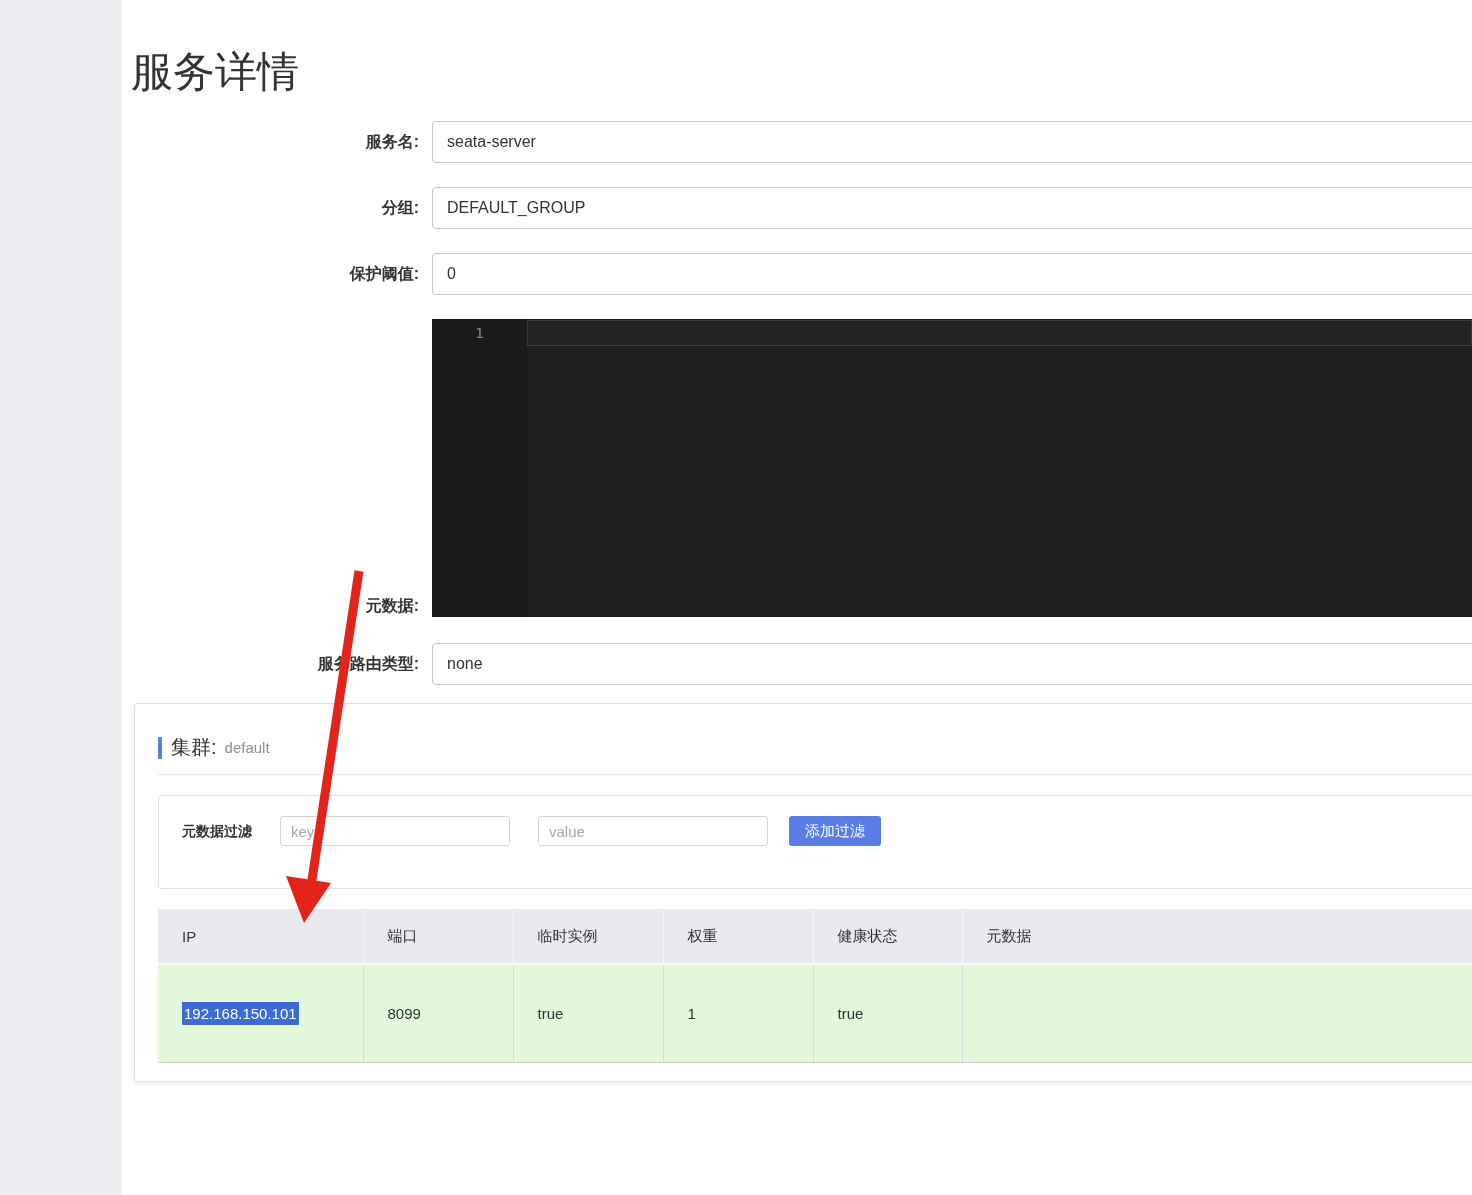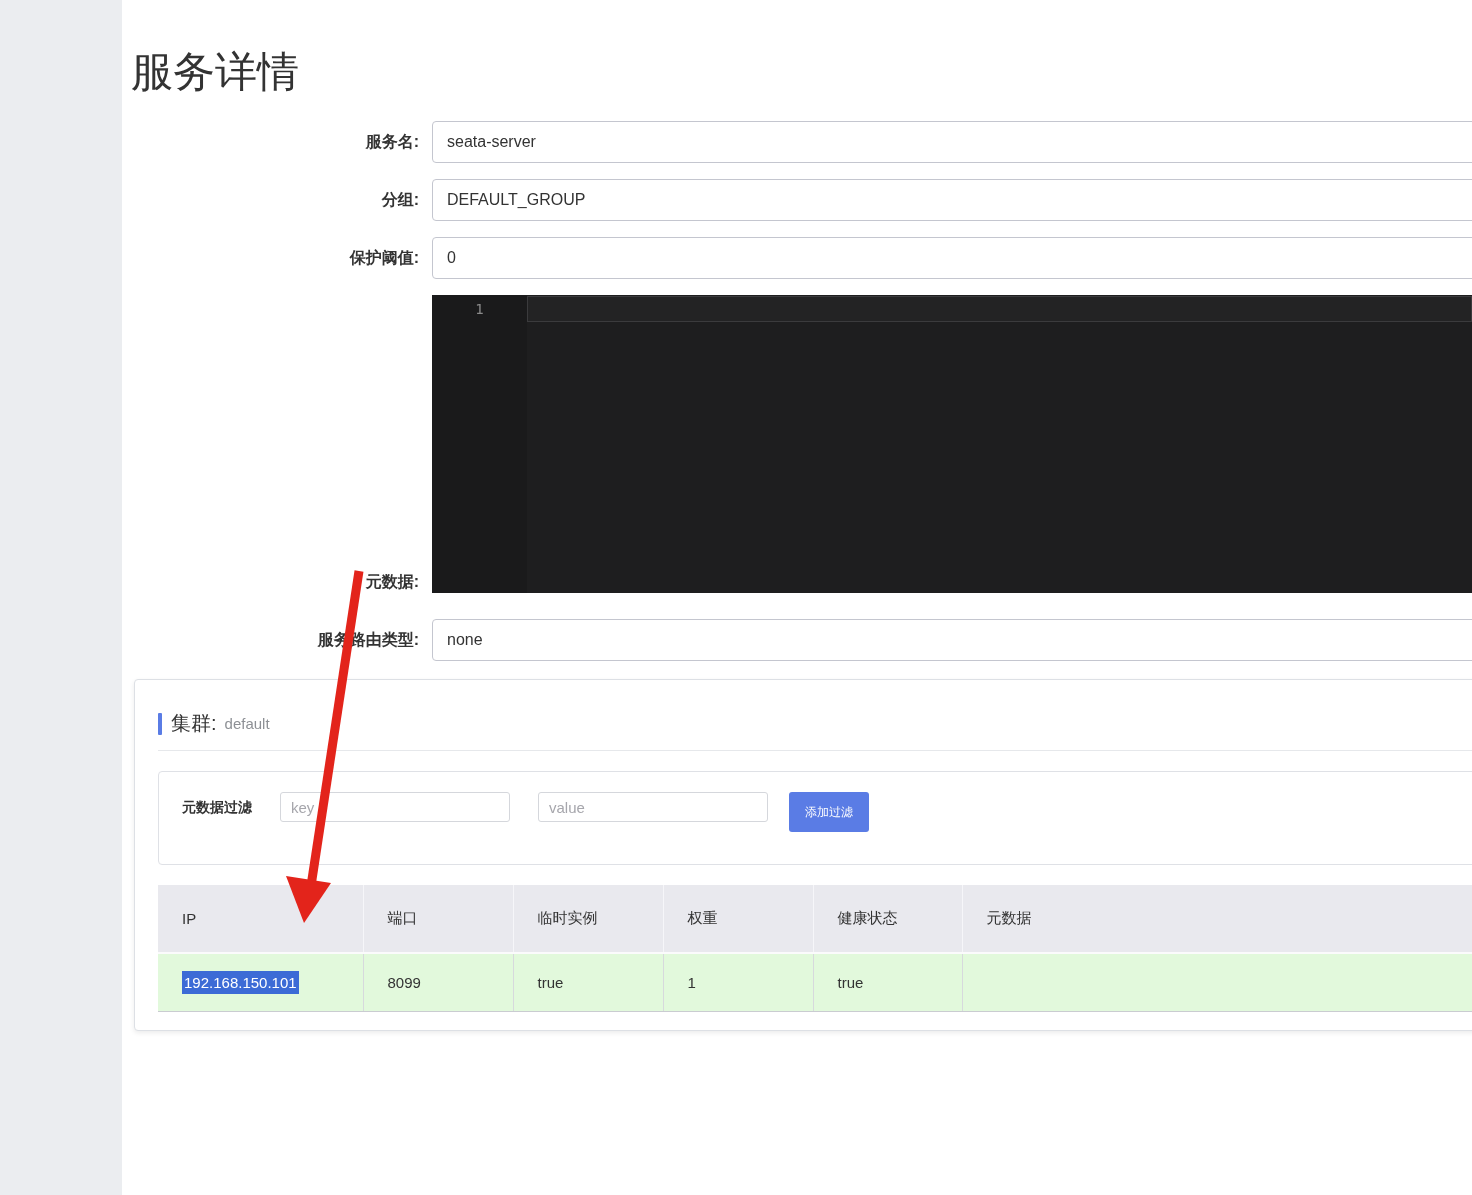--- a/index.html
+++ b/index.html
@@ -15,21 +15,21 @@
   *{box-sizing:border-box;}
   html,body{margin:0;padding:0;}
   body{
     width:1472px;height:1195px;overflow:hidden;background:#fff;position:relative;
     font-family:"Liberation Sans","DejaVu Sans",sans-serif;color:#333;
   }
   .sidebar{position:absolute;left:0;top:0;width:122px;height:1195px;background:var(--sidebar-bg);}
   .content{margin-left:122px;padding-left:9px;position:relative;}
   .page-title{font-size:42px;font-weight:500;color:#333;margin:46px 0 0 0;line-height:52px;}
   .detail-form{margin-top:23px;}
-  .form-row{display:flex;align-items:center;margin-bottom:16px;}
+  .form-row{display:flex;align-items:center;margin-bottom:24px;}
   .form-row .label{width:288px;flex:none;text-align:right;font-weight:bold;font-size:16px;color:#333;}
   .input-wrap{flex:1;margin-left:13px;margin-right:-8px;}
   .text-input{
     width:100%;height:42px;border:1px solid var(--input-border);border-radius:4px;
     padding:0 14px;font-size:16px;color:#333;font-family:inherit;background:#fff;outline:none;
   }
   .editor-row{align-items:flex-end;margin-bottom:26px;}
   .editor-row .label{padding-top:10px;}
   .editor{flex:1;margin-left:13px;height:298px;background:var(--editor-bg);display:flex;}
   .gutter{
@@ -53,34 +53,34 @@
     display:flex;align-items:flex-start;padding-top:20px;
   }
   .filter-label{font-weight:bold;font-size:14px;line-height:30px;margin-left:23px;}
   .filter-input{
     width:230px;height:30px;border:1px solid #d5d7dc;border-radius:3px;margin-left:28px;
     padding:0 10px;font-size:15px;color:#333;font-family:inherit;outline:none;
   }
   .filter-input::placeholder{color:#a6a6ac;}
   .text-input::placeholder{color:#a6a6ac;}
   .filter-btn{
-    height:40px;margin-left:21px;padding:0 16px;background:var(--accent-blue);color:#fff;
-    border:none;border-radius:3px;font-size:12px;font-family:inherit;cursor:pointer;
+    height:30px;margin-left:21px;padding:0 16px;background:var(--accent-blue);color:#fff;
+    border:none;border-radius:3px;font-size:15px;font-family:inherit;cursor:pointer;
   }
   .instance-table{
     margin:20px 0 0 23px;width:calc(100% - 23px);border-collapse:collapse;
     table-layout:fixed;font-size:15px;
   }
   .instance-table th{
-    background:var(--table-header-bg);height:68px;text-align:left;padding:0 0 0 24px;
+    background:var(--table-header-bg);height:55px;text-align:left;padding:0 0 0 24px;
     font-weight:400;color:#333;border-left:1px solid #f6f6f9;border-bottom:2px solid #fbfbfc;
   }
   .instance-table th:first-child{border-left:none;}
   .instance-table td{
-    background:var(--row-green);height:58px;padding:0 0 0 24px;color:#333;
+    background:var(--row-green);height:98px;padding:0 0 0 24px;color:#333;
     border-left:1px solid #d7d9dd;border-bottom:1px solid #caccd1;margin-top:40px;
   }
   .instance-table td:first-child{border-left:none;}
   .selected-text{
     background:var(--selection-blue);color:#fff;font-weight:500;padding:3px 2px;
   }
   .arrow-overlay{
     position:absolute;left:0;top:0;width:1472px;height:1195px;
     pointer-events:none;z-index:50;
   }

